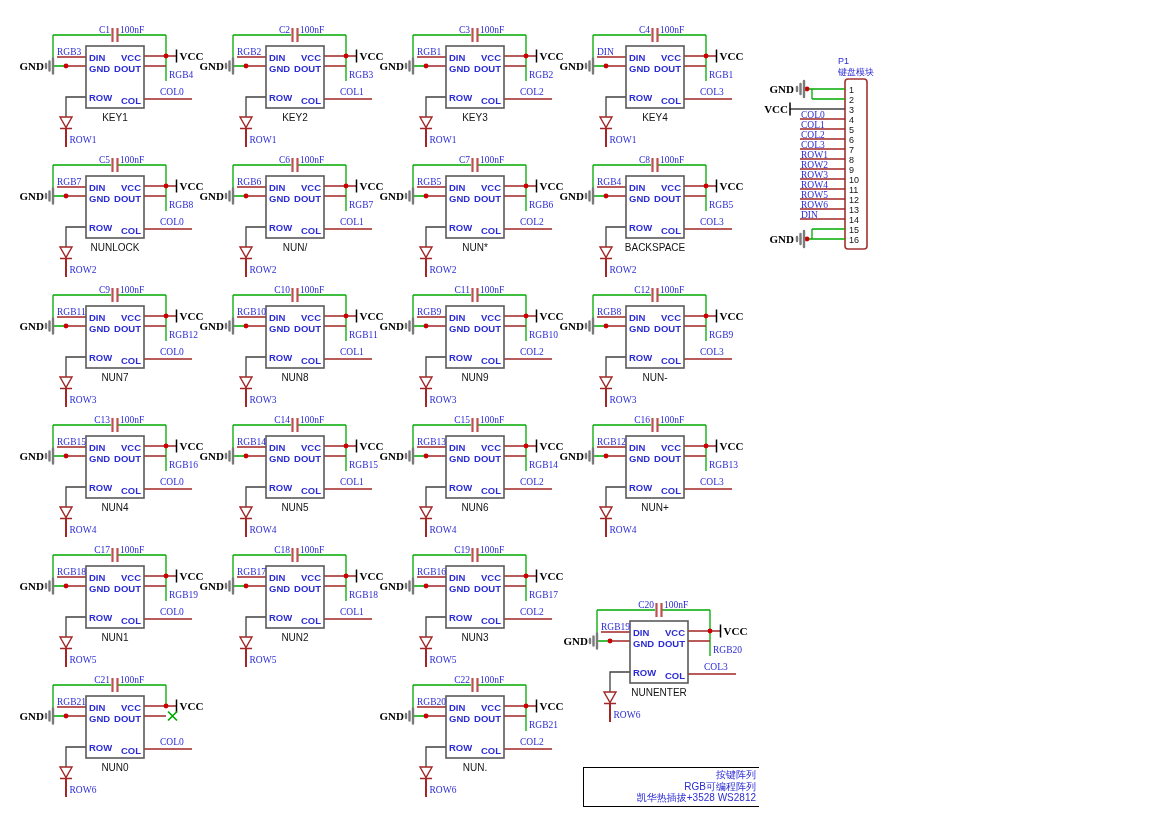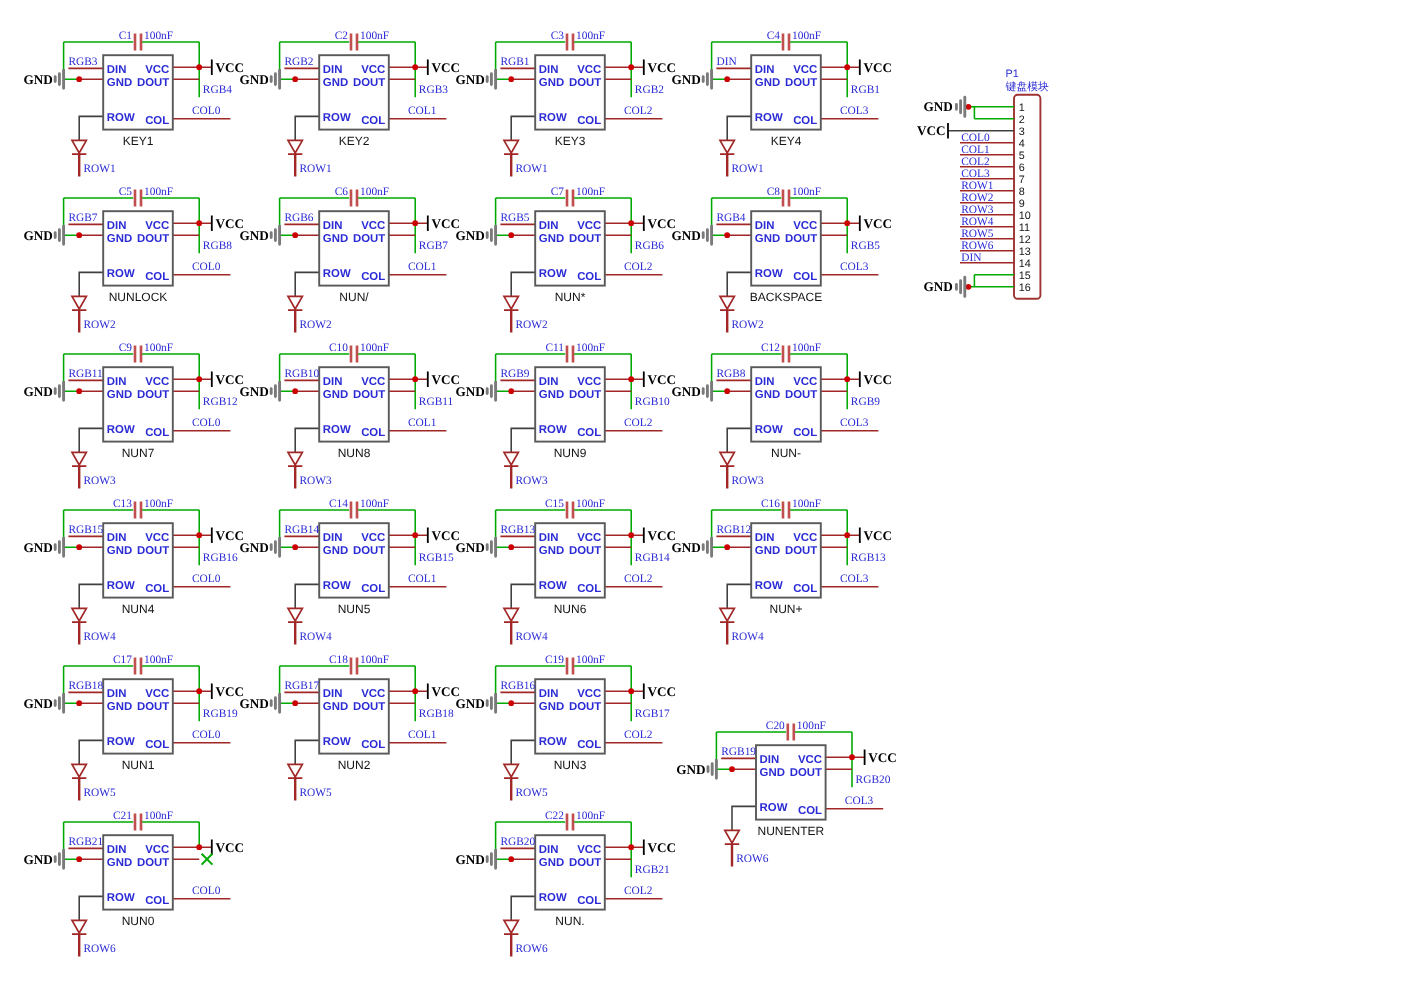--- a/index.html
+++ b/index.html
@@ -800,13 +800,18 @@
         <text x="41" y="165.5" class="lbl">DIN</text>
         <text x="89" y="170.5" class="num">14</text>
         <path d="M52 177 H85 M52 177 V187" class="w-green"></path>
         <text x="89" y="180.5" class="num">15</text>
         <path d="M47 187 H85" class="w-green"></path>
         <circle cx="47" cy="187" r="2.4" class="dot"></circle>
         <path d="M44 179 V195 M40.5 182 V192 M37 185 V189" class="sym-gnd"></path>
         <text x="34" y="190.5" text-anchor="end" class="pwr">GND</text>
         <text x="89" y="190.5" class="num">16</text>
       </svg></div>
+  <div class="title-block">
+    <div class="tb-line">按键阵列</div>
+    <div class="tb-line">RGB可编程阵列</div>
+    <div class="tb-line">凯华热插拔+3528 WS2812</div>
+  </div>
 </div>
 
 </body></html>

